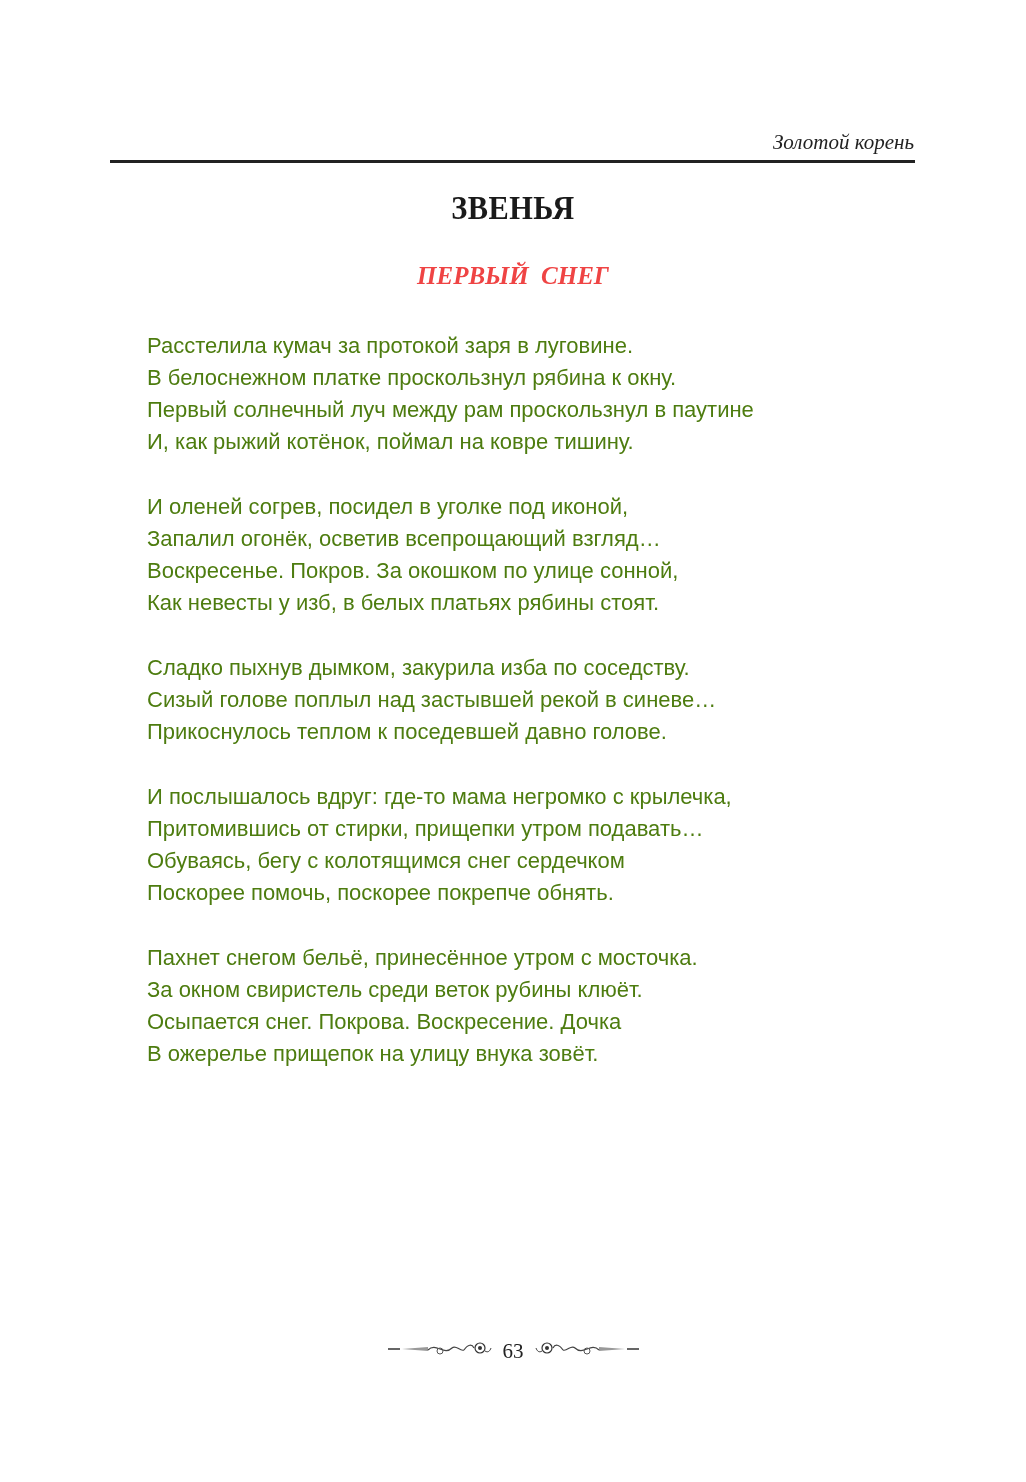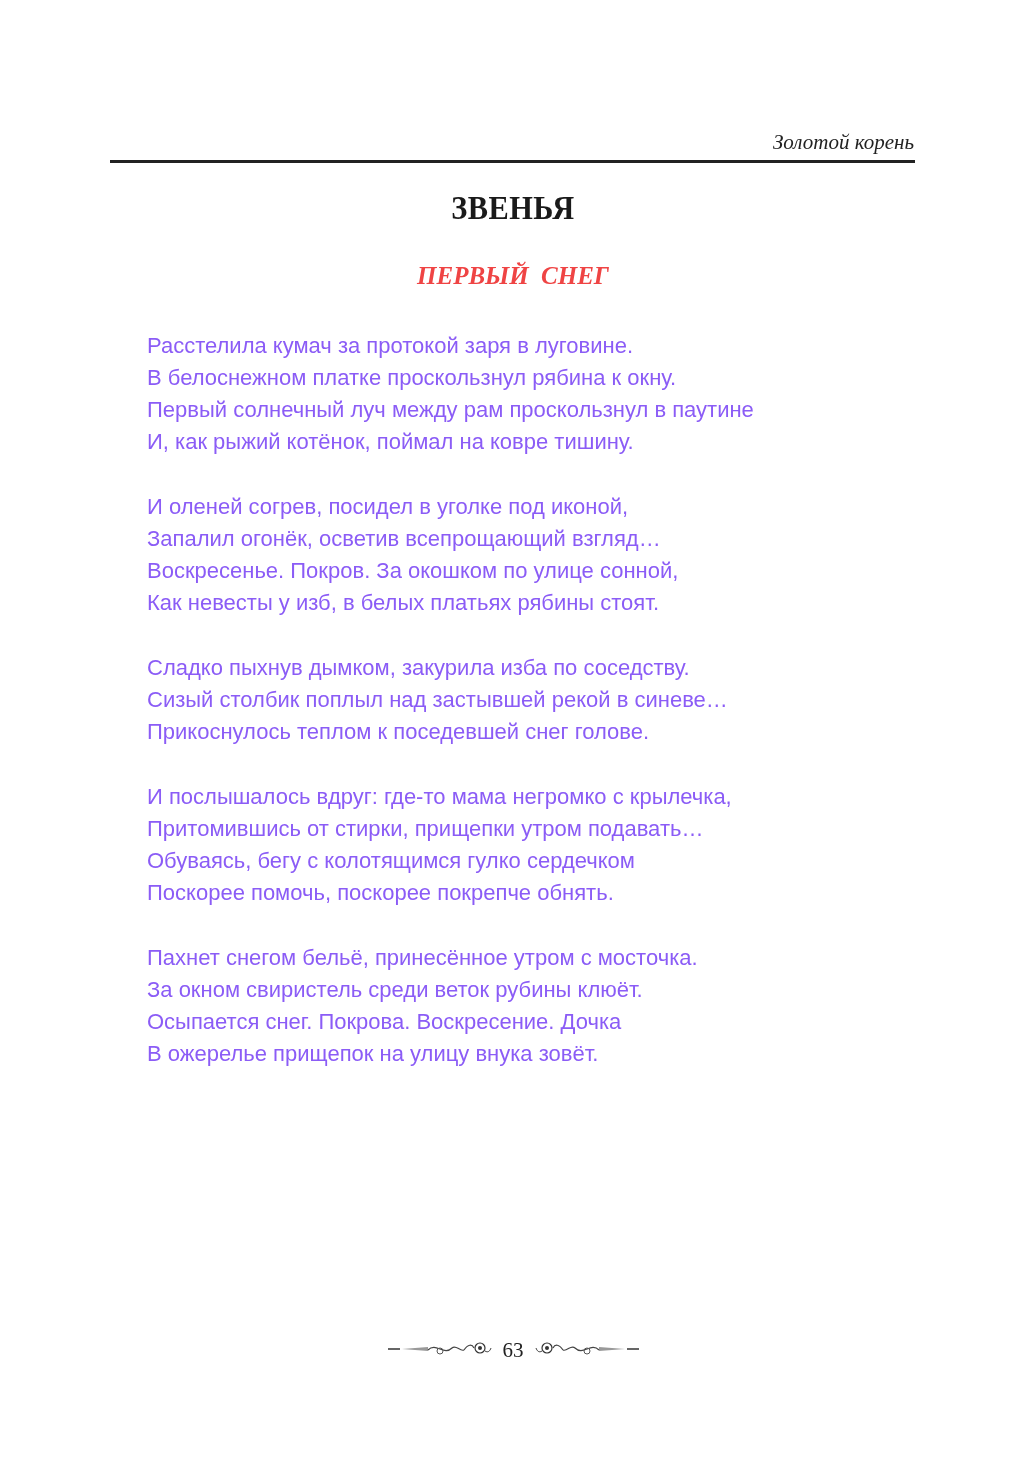--- a/index.html
+++ b/index.html
@@ -21,27 +21,27 @@
     }
     .subtitle {
       position: absolute; left: 0; right: 0; top: 262px; text-align: center;
       font-family: "Liberation Serif", "DejaVu Serif", serif;
       font-style: italic; font-weight: bold; font-size: 25px; color: #ef4444;
       word-spacing: 6px;
     }
     .poem {
       position: absolute; left: 147px; top: 330px; width: 760px;
       font-family: "Liberation Sans", "DejaVu Sans", sans-serif;
-      font-size: 22px; line-height: 32px; color: #8b5cf6;
+      font-size: 22px; line-height: 32px; color: #4d7c0f;
     }
     .stanza { margin-bottom: 33px; }
     .line { display: block; white-space: nowrap; }
     .footer {
       position: absolute; left: 0; right: 0; top: 1338px;
-      display: flex; justify-content: center; gap: 4px;
+      display: flex; justify-content: center; align-items: center; gap: 4px;
     }
     .page-number {
       font-family: "Liberation Serif", "DejaVu Serif", serif;
       font-size: 21px; color: #222; padding: 0 6px;
     }
     .ornament { display: inline-block; }
   </style>
 </head>
 <body>
 
@@ -59,27 +59,27 @@
     <span class="line">И, как рыжий котёнок, поймал на ковре тишину.</span>
   </div>
   <div class="stanza">
     <span class="line">И оленей согрев, посидел в уголке под иконой,</span>
     <span class="line">Запалил огонёк, осветив всепрощающий взгляд…</span>
     <span class="line">Воскресенье. Покров. За окошком по улице сонной,</span>
     <span class="line">Как невесты у изб, в белых платьях рябины стоят.</span>
   </div>
   <div class="stanza">
     <span class="line">Сладко пыхнув дымком, закурила изба по соседству.</span>
-    <span class="line">Сизый столбик поплыл над застывшей рекой в синеве…</span>
-    <span class="line">Прикоснулось теплом к поседевшей снег голове.</span>
+    <span class="line">Сизый голове поплыл над застывшей рекой в синеве…</span>
+    <span class="line">Прикоснулось теплом к поседевшей давно голове.</span>
   </div>
   <div class="stanza">
     <span class="line">И послышалось вдруг: где-то мама негромко с крылечка,</span>
     <span class="line">Притомившись от стирки, прищепки утром подавать…</span>
-    <span class="line">Обуваясь, бегу с колотящимся гулко сердечком</span>
+    <span class="line">Обуваясь, бегу с колотящимся снег сердечком</span>
     <span class="line">Поскорее помочь, поскорее покрепче обнять.</span>
   </div>
   <div class="stanza">
     <span class="line">Пахнет снегом бельё, принесённое утром с мосточка.</span>
     <span class="line">За окном свиристель среди веток рубины клюёт.</span>
     <span class="line">Осыпается снег. Покрова. Воскресение. Дочка</span>
     <span class="line">В ожерелье прищепок на улицу внука зовёт.</span>
   </div>
 </div>
 

